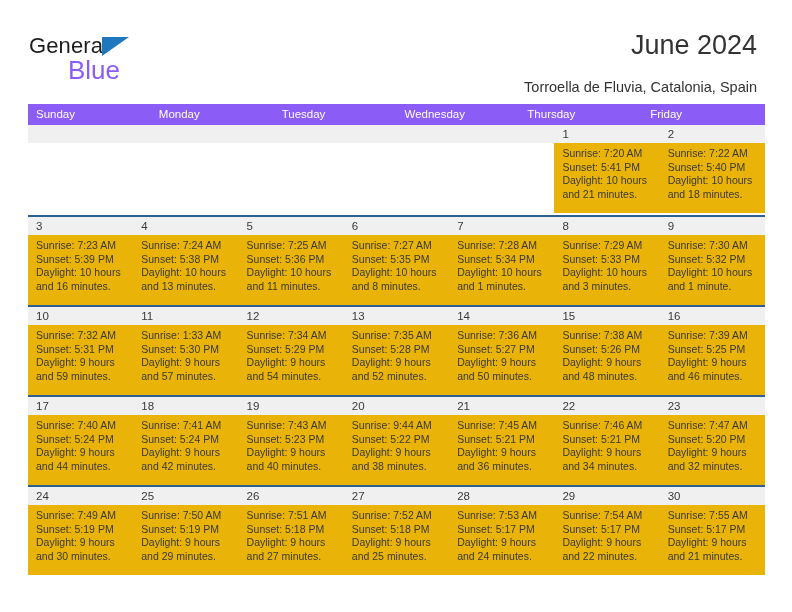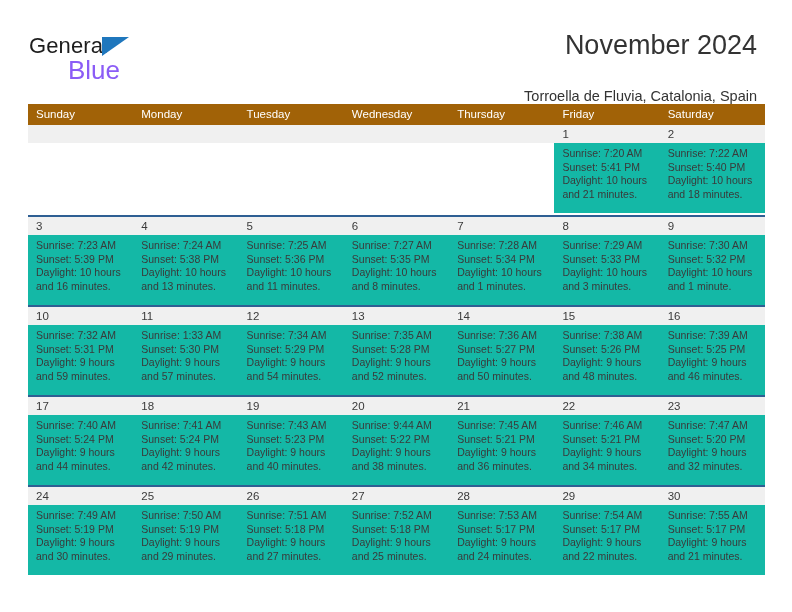--- a/index.html
+++ b/index.html
@@ -71,34 +71,34 @@
   .cal-title {
     font-size: 27px;
     color: #333333;
     line-height: 34px;
     white-space: nowrap;
   }
   .cal-subtitle {
     font-size: 14.5px;
     color: #333333;
     line-height: 20px;
-    margin-top: 24px;
+    margin-top: 15px;
     white-space: nowrap;
   }
 
   
   .calendar {
     position: absolute;
     left: 28px;
     top: 104px;
     width: 737px;
   }
   .weekdays {
     display: flex;
-    background: #a16207;
+    background: #8b5cf6;
     height: 21px;
   }
   .weekday {
     flex: 1 1 0;
     color: #ffffff;
     font-size: 11.5px;
     line-height: 21px;
     padding-left: 8px;
     box-sizing: border-box;
     overflow: hidden;
@@ -126,21 +126,21 @@
     box-sizing: border-box;
   }
   .day-num {
     font-size: 11.5px;
     color: #3a3a3a;
     line-height: 18px;
     padding-left: 8px;
   }
   .day-body {
     padding: 4px 8px 0 8px;
-    background: #14b8a6;
+    background: #eab308;
     height: 70px;
     box-sizing: border-box;
   }
   .day-line {
     font-size: 10.5px;
     line-height: 13.6px;
     color: #3a3a3a;
     white-space: nowrap;
   }
   .day-cell.empty .day-head { background: #f0f0f0; }
@@ -153,35 +153,34 @@
 
   <div class="header">
 
     <div class="logo">
       <span class="logo-general">General</span>
       <span class="logo-triangle"></span>
       <span class="logo-blue">Blue</span>
     </div>
 
     <div class="title-block">
-      <div class="cal-title">November 2024</div>
+      <div class="cal-title">June 2024</div>
       <div class="cal-subtitle">Torroella de Fluvia, Catalonia, Spain</div>
     </div>
 
   </div>
 
   <div class="calendar">
     <div class="weekdays" id="weekday-row">
         <div class="weekday">Sunday</div>
         <div class="weekday">Monday</div>
         <div class="weekday">Tuesday</div>
         <div class="weekday">Wednesday</div>
         <div class="weekday">Thursday</div>
         <div class="weekday">Friday</div>
-        <div class="weekday">Saturday</div>
       </div>
     <div id="weeks-container">
         <div class="week">
           <div class="day-cell empty">
             <div class="day-head"></div>
             <div class="day-body"></div>
           </div>
           <div class="day-cell empty">
             <div class="day-head"></div>
             <div class="day-body"></div>

